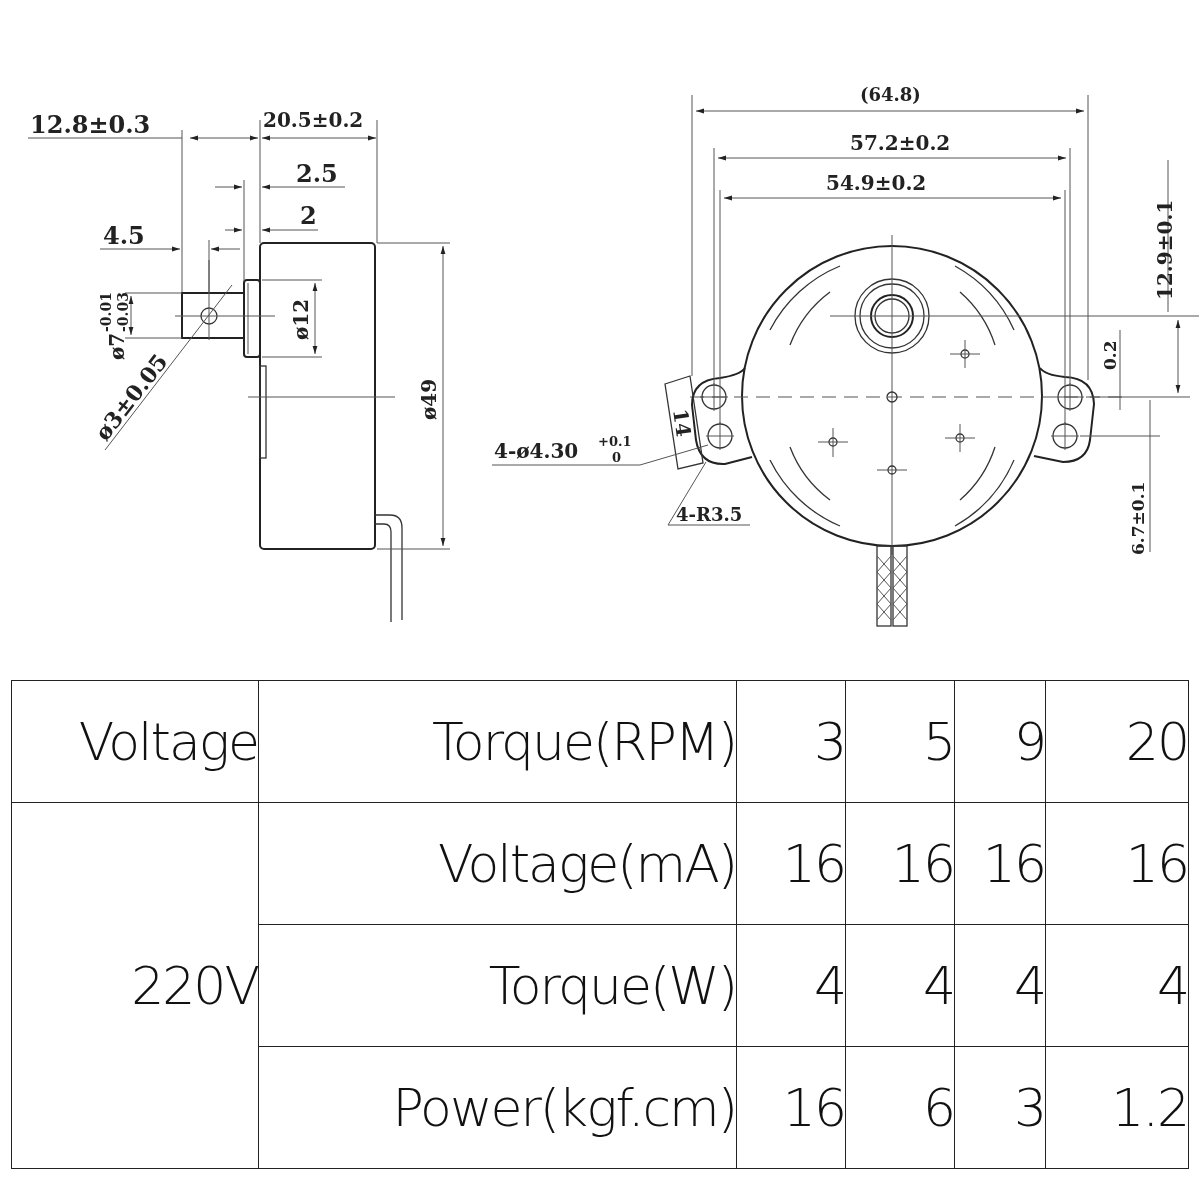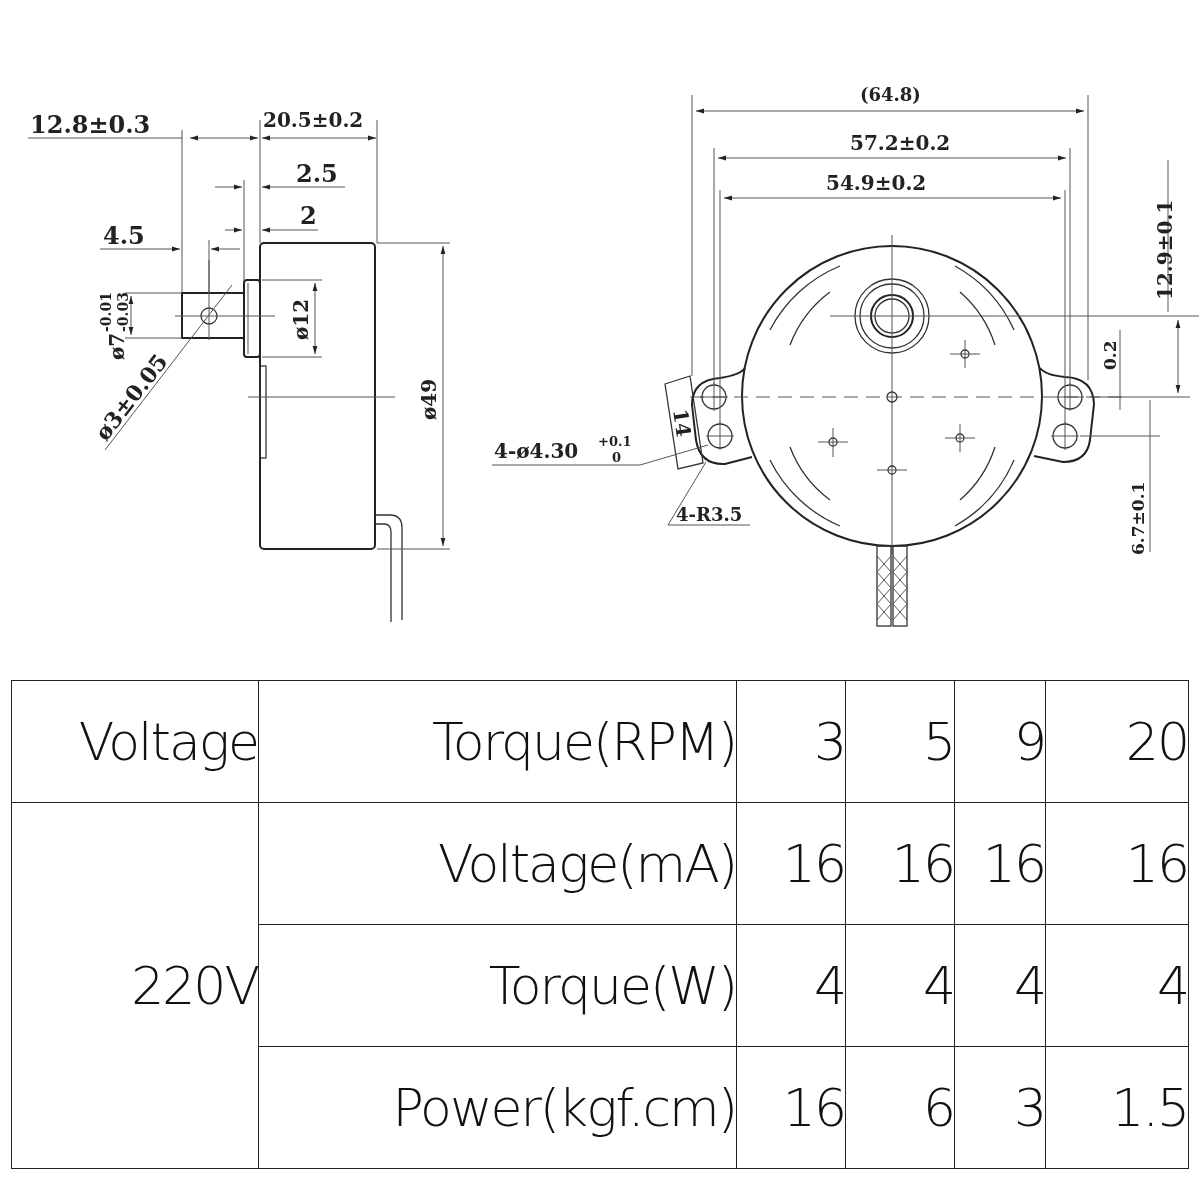--- a/index.html
+++ b/index.html
@@ -223,16 +223,16 @@
     <td>4</td>
     <td>4</td>
     <td>4</td>
     <td>4</td>
   </tr>
   <tr>
     <td class="label">Power(kgf.cm)</td>
     <td>16</td>
     <td>6</td>
     <td>3</td>
-    <td>1.5</td>
+    <td>1.2</td>
   </tr>
 </tbody>
   </table>
 
 </body></html>

